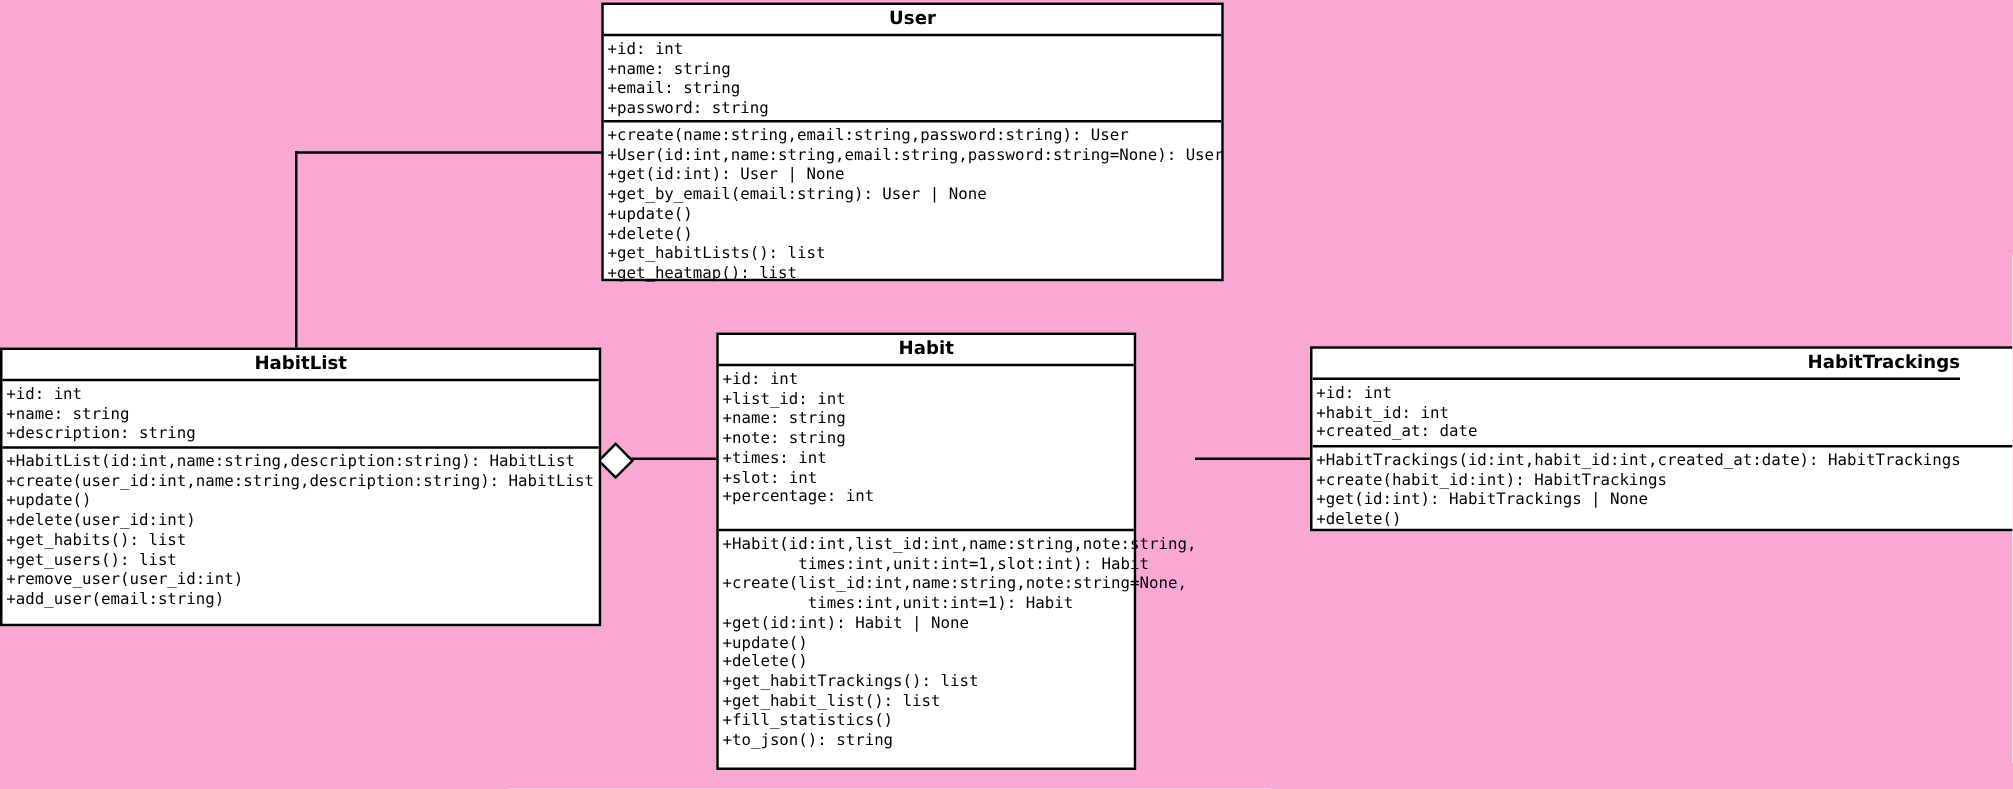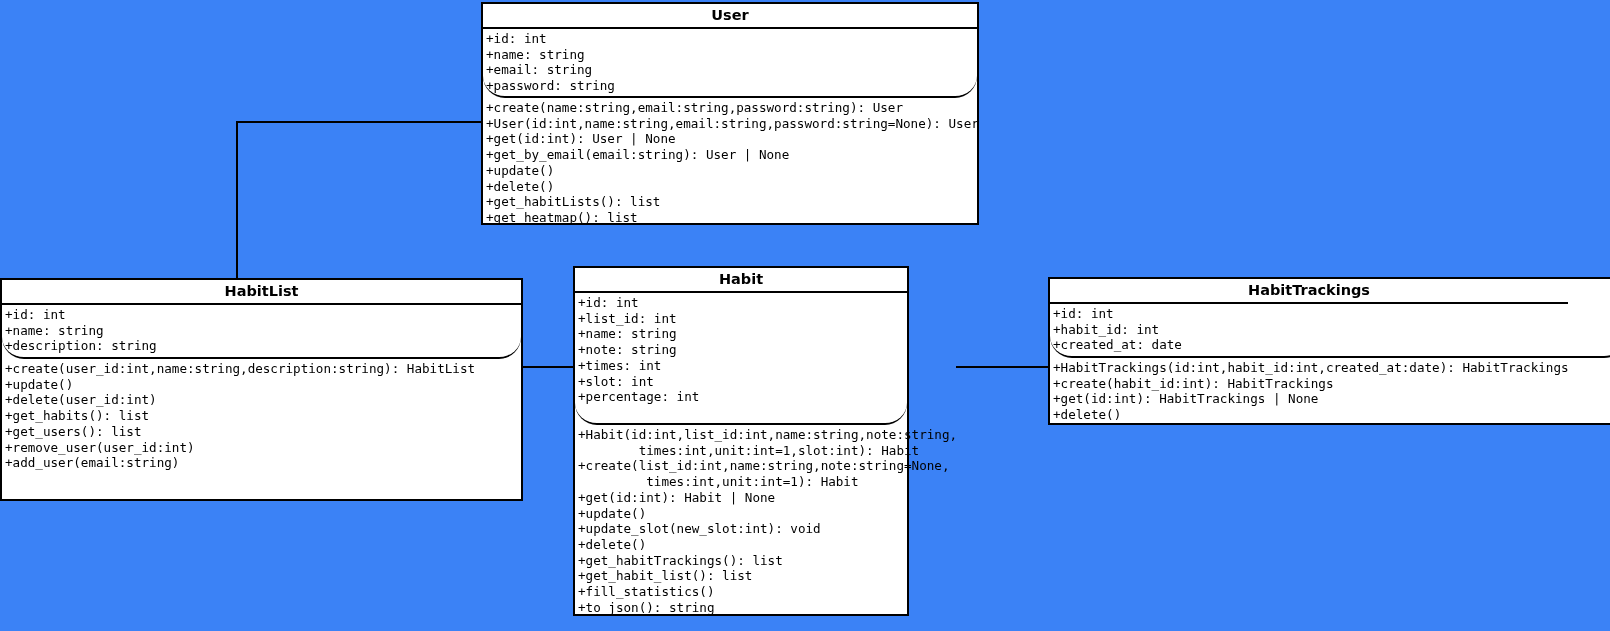--- a/index.html
+++ b/index.html
@@ -7,21 +7,21 @@
     padding: 0;
     background: #ffffff;
   }
   body {
     font-family: "DejaVu Sans Mono", monospace;
   }
   #canvas {
     position: relative;
     width: 1610px;
     height: 631px;
-    background: #3b82f6;
+    background: #f9a8d4;
     overflow: hidden;
   }
   
   .conn {
     position: absolute;
     background: #000000;
   }
   .conn-h { height: 2px; }
   .conn-v { width: 2px; }
   .diamond {
@@ -49,21 +49,20 @@
     border-bottom: 2px solid #000000;
     white-space: nowrap;
     overflow: hidden;
   }
   .uml-section {
     box-sizing: border-box;
     padding: 2px 0 2px 0;
   }
   .uml-attrs {
     border-bottom: 2px solid #000000;
-    border-radius: 22px;
   }
   .uml-line {
     font-family: "DejaVu Sans Mono", monospace;
     font-size: 12.6px;
     line-height: 15.7px;
     color: #000000;
     white-space: pre;
     padding-left: 3px;
     overflow: visible;
   }
@@ -98,28 +97,29 @@
       <div class="uml-line">+User(id:int,name:string,email:string,password:string=None): User</div>
       <div class="uml-line">+get(id:int): User | None</div>
       <div class="uml-line">+get_by_email(email:string): User | None</div>
       <div class="uml-line">+update()</div>
       <div class="uml-line">+delete()</div>
       <div class="uml-line">+get_habitLists(): list</div>
       <div class="uml-line">+get_heatmap(): list</div>
     </div>
   </div>
 
-  <div class="uml-class" style="left:0px; top:278px; width:523px; height:223px;">
+  <div class="uml-class" style="left:0px; top:278px; width:481px; height:223px;">
     <div class="uml-title">HabitList</div>
     <div class="uml-section uml-attrs" style="height:54px;">
       <div class="uml-line">+id: int</div>
       <div class="uml-line">+name: string</div>
       <div class="uml-line">+description: string</div>
     </div>
     <div class="uml-section">
+      <div class="uml-line">+HabitList(id:int,name:string,description:string): HabitList</div>
       <div class="uml-line">+create(user_id:int,name:string,description:string): HabitList</div>
       <div class="uml-line">+update()</div>
       <div class="uml-line">+delete(user_id:int)</div>
       <div class="uml-line">+get_habits(): list</div>
       <div class="uml-line">+get_users(): list</div>
       <div class="uml-line">+remove_user(user_id:int)</div>
       <div class="uml-line">+add_user(email:string)</div>
     </div>
   </div>
 
@@ -134,31 +134,30 @@
       <div class="uml-line">+slot: int</div>
       <div class="uml-line">+percentage: int</div>
     </div>
     <div class="uml-section">
       <div class="uml-line">+Habit(id:int,list_id:int,name:string,note:string,</div>
       <div class="uml-line">        times:int,unit:int=1,slot:int): Habit</div>
       <div class="uml-line">+create(list_id:int,name:string,note:string=None,</div>
       <div class="uml-line">         times:int,unit:int=1): Habit</div>
       <div class="uml-line">+get(id:int): Habit | None</div>
       <div class="uml-line">+update()</div>
-      <div class="uml-line">+update_slot(new_slot:int): void</div>
       <div class="uml-line">+delete()</div>
       <div class="uml-line">+get_habitTrackings(): list</div>
       <div class="uml-line">+get_habit_list(): list</div>
       <div class="uml-line">+fill_statistics()</div>
       <div class="uml-line">+to_json(): string</div>
     </div>
   </div>
 
   <div class="uml-class clipped" style="left:1048px; top:277px; width:580px; height:148px;">
-    <div class="uml-title" style="width:518px;">HabitTrackings</div>
+    <div class="uml-title" style="width:518px;text-align:right;">HabitTrackings</div>
     <div class="uml-section uml-attrs" style="height:54px;">
       <div class="uml-line">+id: int</div>
       <div class="uml-line">+habit_id: int</div>
       <div class="uml-line">+created_at: date</div>
     </div>
     <div class="uml-section">
       <div class="uml-line">+HabitTrackings(id:int,habit_id:int,created_at:date): HabitTrackings</div>
       <div class="uml-line">+create(habit_id:int): HabitTrackings</div>
       <div class="uml-line">+get(id:int): HabitTrackings | None</div>
       <div class="uml-line">+delete()</div>

